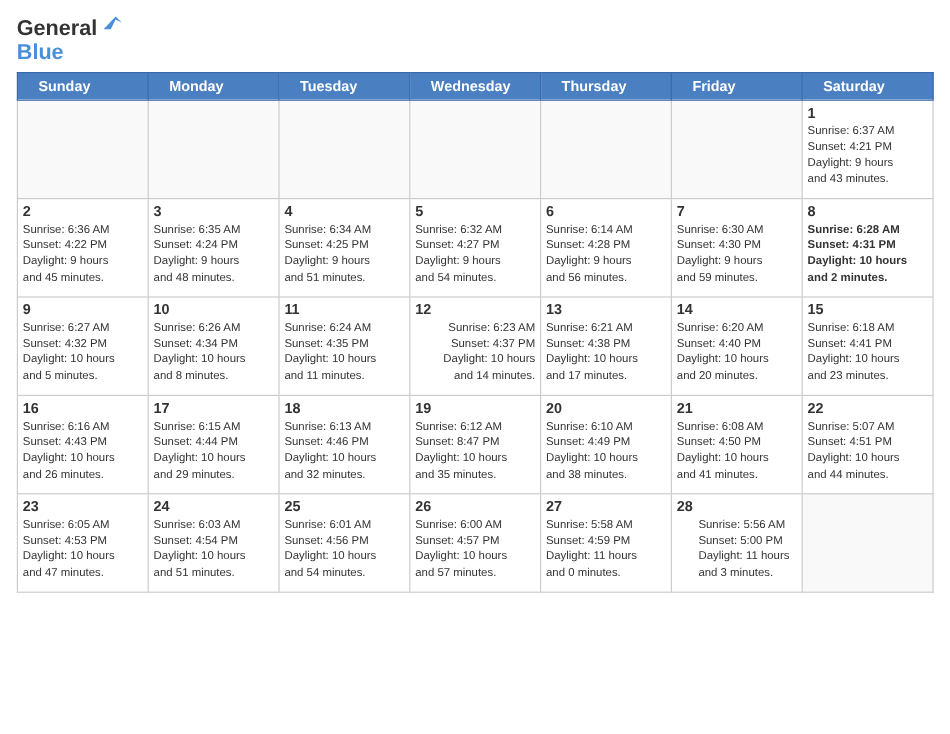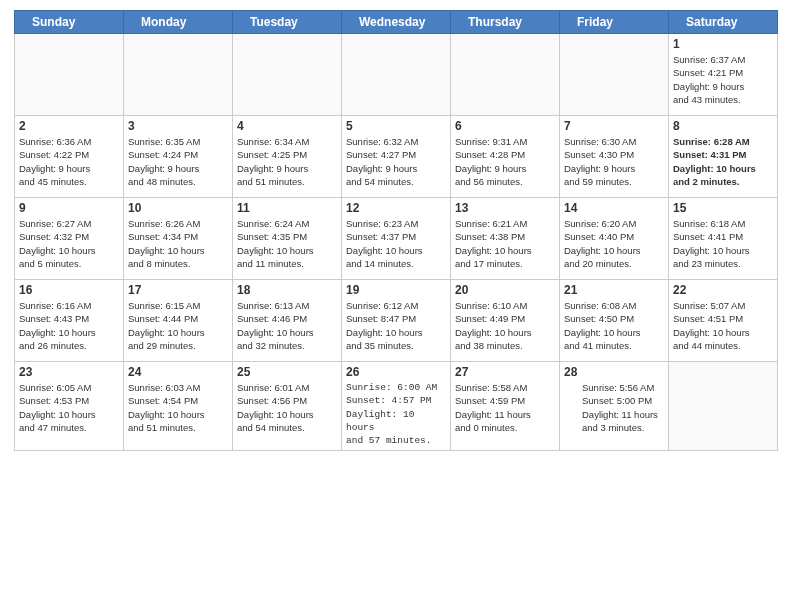--- a/index.html
+++ b/index.html
@@ -85,20 +85,37 @@
     .day-info {
       font-size: 9.5px;
       line-height: 1.4;
       color: #333;
     }
   </style>
 </head>
 <body>
 
 <div class="container">
+  <div class="header-row">
+    <div class="logo">
+      <div>
+        <div style="display:flex;align-items:center;">
+          <span class="logo-text">General</span>
+          <svg class="logo-icon" viewBox="0 0 30 20">
+            <polygon points="5,18 20,2 28,10 20,6 14,18" fill="#4a90d9"></polygon>
+          </svg>
+        </div>
+        <span class="logo-text" style="color:#4a90d9;">Blue</span>
+      </div>
+    </div>
+    <div class="title-block">
+      <div class="month-title"></div>
+      <div class="location-title"></div>
+    </div>
+  </div>
 
   <table class="calendar">
     <thead>
       <tr>
       <th>Sunday</th>
           <th>Monday</th>
           <th>Tuesday</th>
           <th>Wednesday</th>
           <th>Thursday</th>
           <th>Friday</th>
@@ -145,21 +162,21 @@
           </td>
           <td>
             <span class="day-num">5</span>
             <div class="day-info" style="white-space: pre-line;">Sunrise: 6:32 AM
 Sunset: 4:27 PM
 Daylight: 9 hours
 and 54 minutes.</div>
           </td>
           <td>
             <span class="day-num">6</span>
-            <div class="day-info" style="white-space: pre-line;">Sunrise: 9:31 AM
+            <div class="day-info" style="white-space: pre-line;">Sunrise: 6:14 AM
 Sunset: 4:28 PM
 Daylight: 9 hours
 and 56 minutes.</div>
           </td>
           <td>
             <span class="day-num">7</span>
             <div class="day-info" style="white-space: pre-line;">Sunrise: 6:30 AM
 Sunset: 4:30 PM
 Daylight: 9 hours
 and 59 minutes.</div>
@@ -189,21 +206,21 @@
           </td>
           <td>
             <span class="day-num">11</span>
             <div class="day-info" style="white-space: pre-line;">Sunrise: 6:24 AM
 Sunset: 4:35 PM
 Daylight: 10 hours
 and 11 minutes.</div>
           </td>
           <td>
             <span class="day-num">12</span>
-            <div class="day-info" style="white-space: pre-line;">Sunrise: 6:23 AM
+            <div class="day-info" style="white-space: pre-line; text-align: right;">Sunrise: 6:23 AM
 Sunset: 4:37 PM
 Daylight: 10 hours
 and 14 minutes.</div>
           </td>
           <td>
             <span class="day-num">13</span>
             <div class="day-info" style="white-space: pre-line;">Sunrise: 6:21 AM
 Sunset: 4:38 PM
 Daylight: 10 hours
 and 17 minutes.</div>
@@ -291,21 +308,21 @@
           </td>
           <td>
             <span class="day-num">25</span>
             <div class="day-info" style="white-space: pre-line;">Sunrise: 6:01 AM
 Sunset: 4:56 PM
 Daylight: 10 hours
 and 54 minutes.</div>
           </td>
           <td>
             <span class="day-num">26</span>
-            <div class="day-info" style="white-space: pre-line; font-family: Liberation Mono, monospace;">Sunrise: 6:00 AM
+            <div class="day-info" style="white-space: pre-line;">Sunrise: 6:00 AM
 Sunset: 4:57 PM
 Daylight: 10 hours
 and 57 minutes.</div>
           </td>
           <td>
             <span class="day-num">27</span>
             <div class="day-info" style="white-space: pre-line;">Sunrise: 5:58 AM
 Sunset: 4:59 PM
 Daylight: 11 hours
 and 0 minutes.</div>

